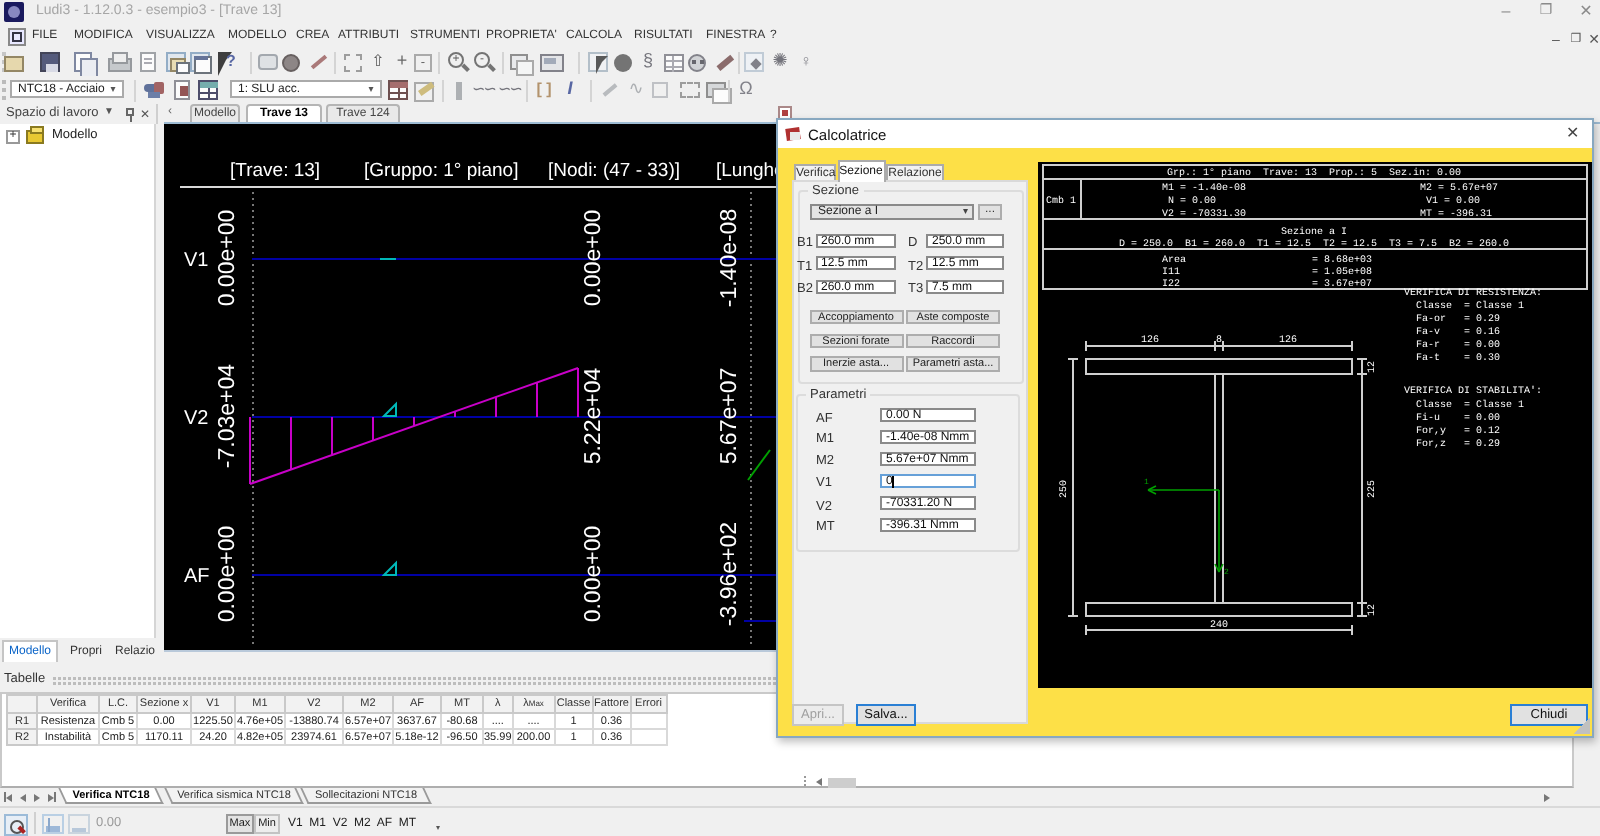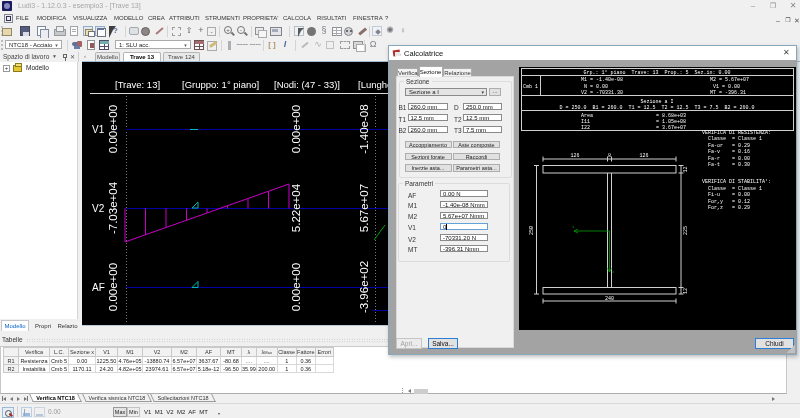--- a/index.html
+++ b/index.html
@@ -388,21 +388,21 @@
   <div class="ab" style="left:34px;top:3px;width:11px;height:10px;border:1px solid #c9d4de;box-sizing:border-box;">
     <div class="ab" style="left:1px;top:6px;width:7px;height:2px;background:#b8c8da;"></div>
   </div>
   <div class="ab" style="left:48px;top:4px;font-size:6.5px;color:#9a9a9a;">0.00</div>
   <div class="ab" style="left:113px;top:3px;width:14px;height:10px;background:#e3e3e3;border:1px solid #9a9a9a;box-sizing:border-box;font-size:5.5px;color:#222;text-align:center;line-height:9px;">Max</div>
   <div class="ab" style="left:127px;top:3px;width:13px;height:10px;background:#ededed;border:1px solid #c3c3c3;box-sizing:border-box;font-size:5.5px;color:#222;text-align:center;line-height:9px;">Min</div>
   <div class="ab" style="left:144px;top:4.5px;font-size:6px;color:#222;letter-spacing:0px;">V1&nbsp; M1&nbsp; V2&nbsp; M2&nbsp; AF&nbsp; MT</div>
   <div class="ab" style="left:218px;top:7px;font-size:4px;color:#555;">▾</div>
 </div>
 
-<div id="dialog" class="ab" style="left:388px;top:45px;width:409px;height:310px;background:#a3a3a3;border:1px solid #88a8c0;box-sizing:border-box;box-shadow:1px 2px 4px rgba(0,0,0,0.25);">
+<div id="dialog" class="ab" style="left:388px;top:59px;width:409px;height:310px;background:#fde047;border:1px solid #88a8c0;box-sizing:border-box;box-shadow:1px 2px 4px rgba(0,0,0,0.25);">
 
   <div class="ab" style="left:0;top:0;width:407px;height:14px;background:#fff;">
     <div class="ab" style="left:4px;top:3px;width:8px;height:8px;">
       <div class="ab" style="left:0px;top:1px;width:7px;height:6px;background:#b03030;transform:rotate(-8deg);"></div>
       <div class="ab" style="left:2px;top:3px;width:5px;height:4px;background:#e8e8e8;"></div>
     </div>
     <div class="ab" style="left:15px;top:3px;font-size:7.5px;color:#111;">Calcolatrice</div>
     <div class="ab" style="left:394px;top:2px;font-size:8px;color:#444;">✕</div>
   </div>
 

